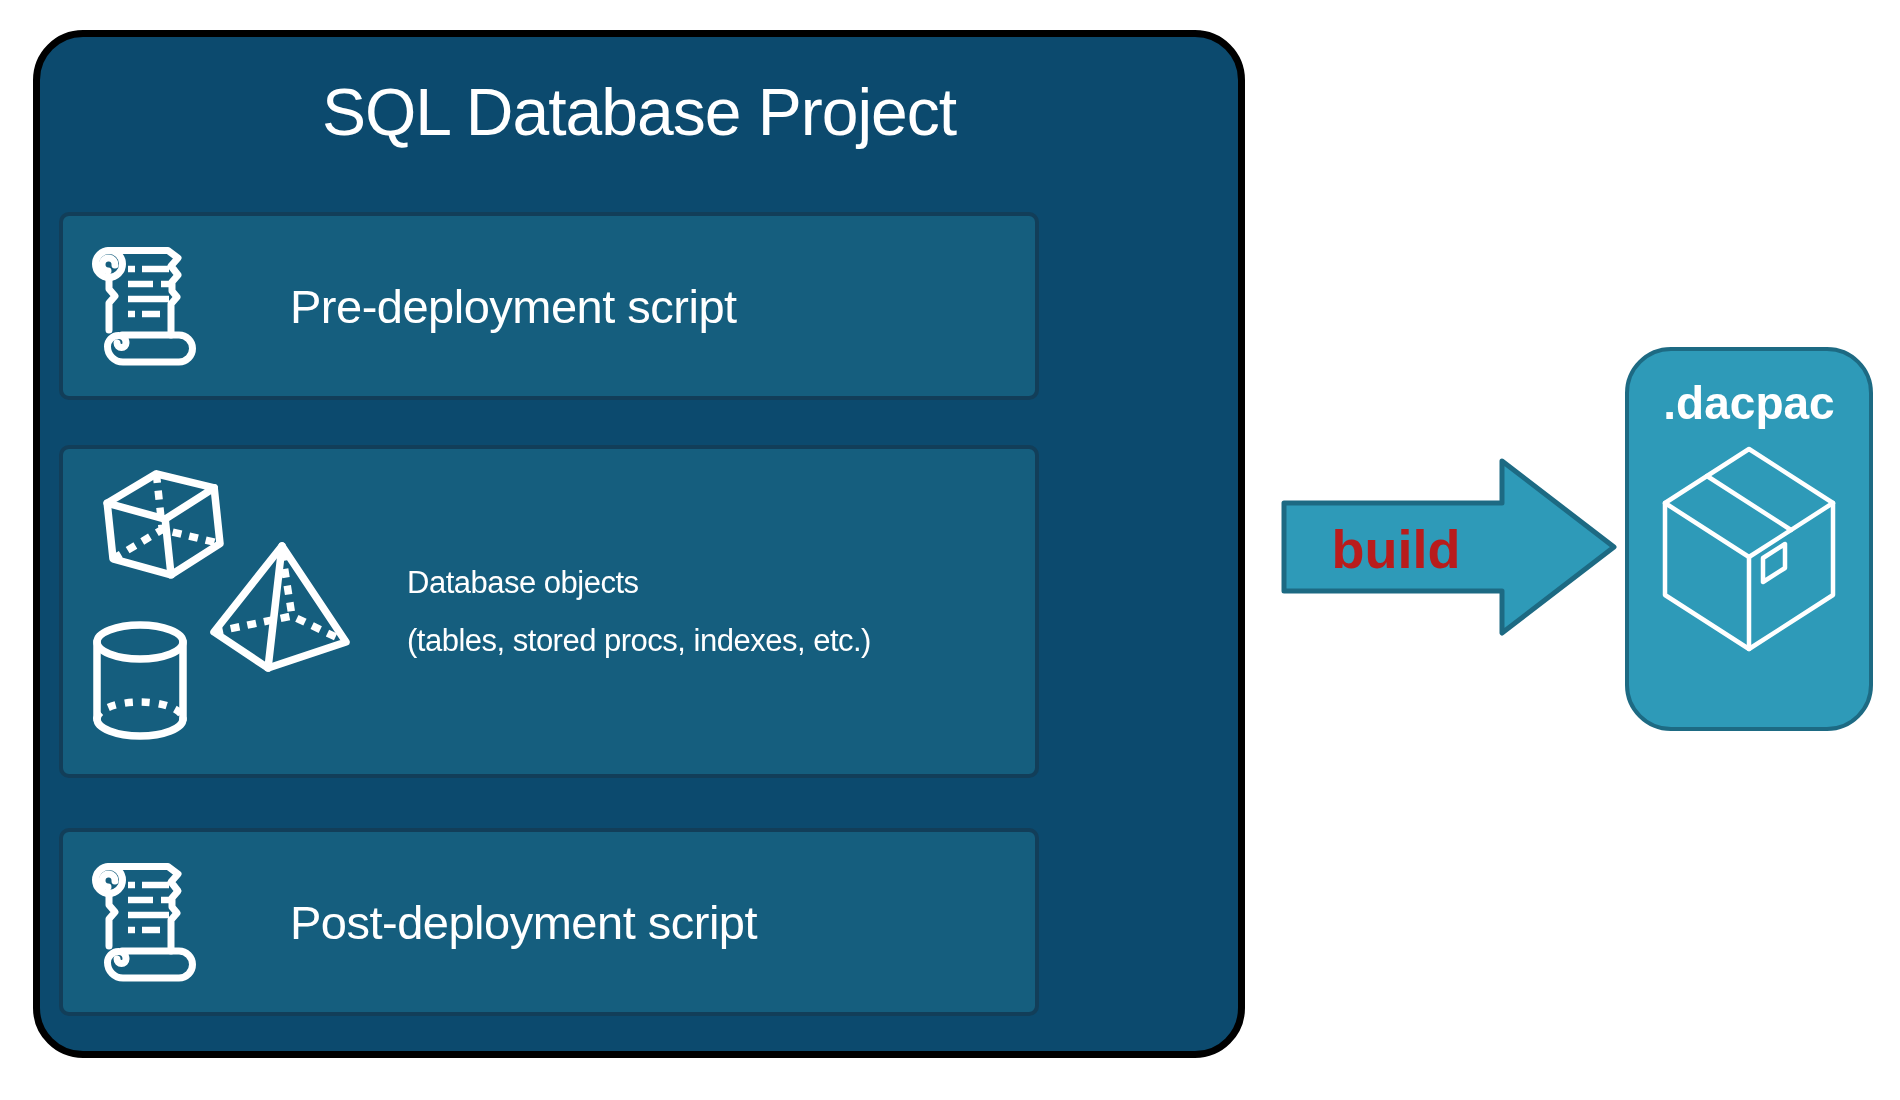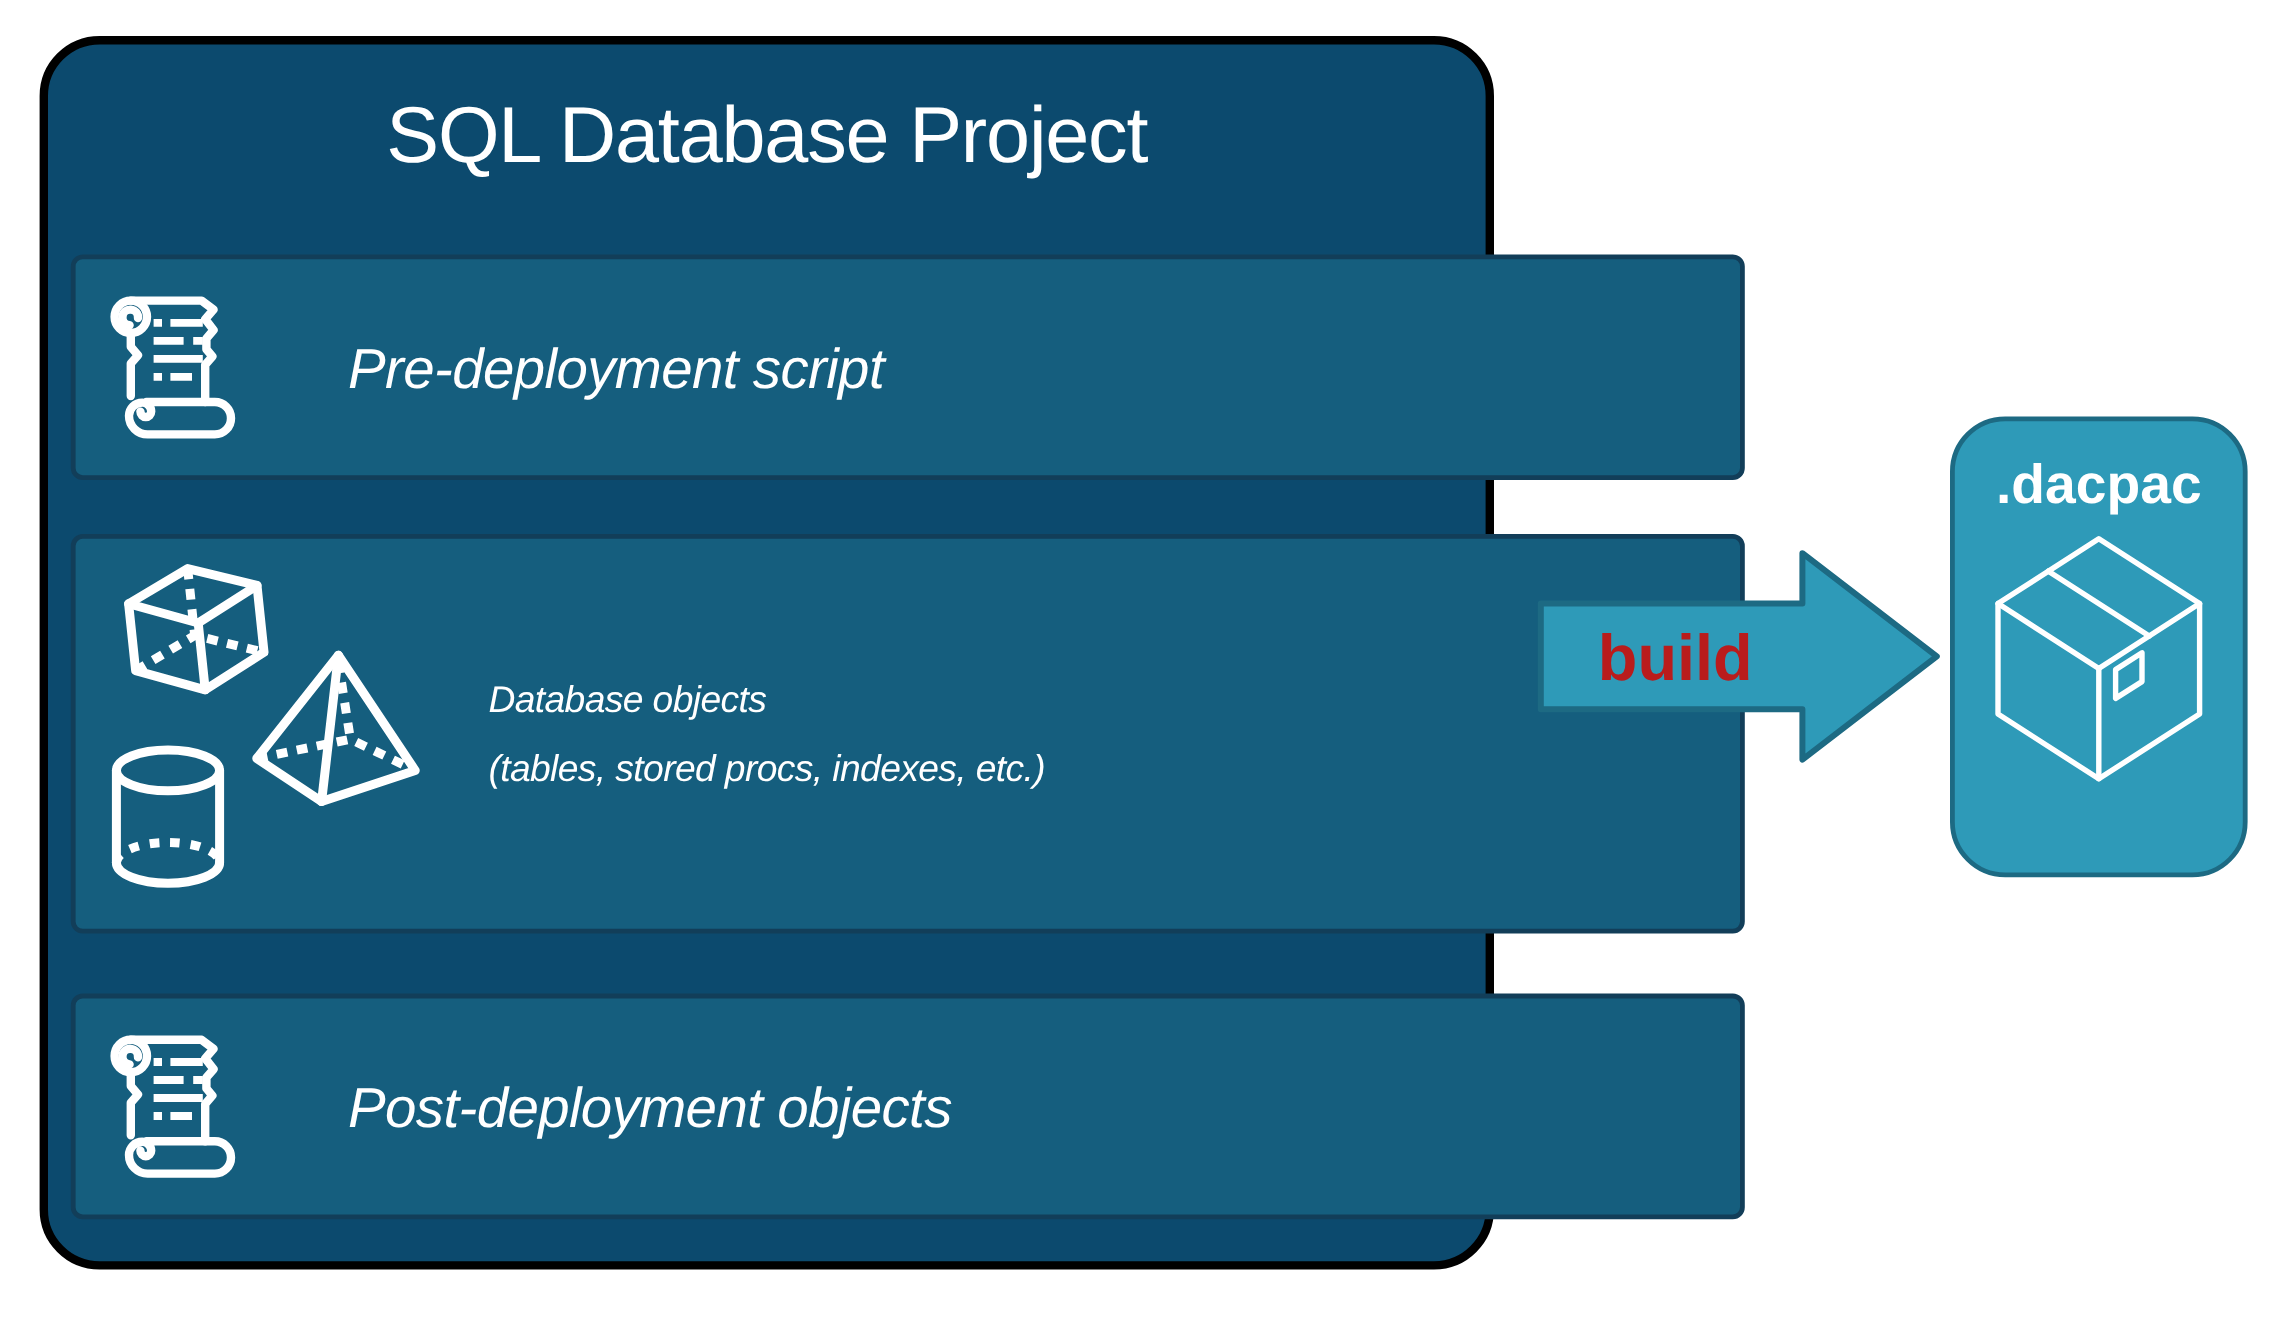--- a/index.html
+++ b/index.html
@@ -17,26 +17,25 @@
     background:#0c4a6e;border:7px solid #000000;border-radius:50px;
   }
   .title{
     position:absolute;left:0;right:0;top:37px;
     text-align:center;color:#ffffff;font-size:66px;font-weight:400;
     letter-spacing:-1px;white-space:nowrap;
   }
 
   
   .inner-box{
-    position:absolute;left:19px;width:1395px;
+    position:absolute;left:19px;width:980px;
     box-sizing:border-box;
     background:#155E7E;border:4px solid #123E59;border-radius:10px;
     display:flex;align-items:center;
     color:#ffffff;
-    font-style:italic;
   }
   .box-pre {top:175px;height:188px;padding-left:227px;}
   .box-obj {top:408px;height:333px;padding-left:344px;}
   .box-post{top:791px;height:188px;padding-left:227px;}
   .box-label{font-size:47px;letter-spacing:-0.5px;white-space:nowrap;}
   .box-label-2line{font-size:31px;line-height:58px;letter-spacing:-0.5px;white-space:nowrap;}
 
   .icon-abs{position:absolute;}
   .scroll-pos{left:19px;top:22px;}
   .cube-pos{left:39px;top:18px;}
@@ -119,21 +118,21 @@
       <svg class="icon-abs scroll-pos" width="122" height="128" viewBox="0 0 122 128">
         <g stroke="#ffffff" fill="none" stroke-width="7" stroke-linejoin="round" stroke-linecap="round">
           <circle cx="27" cy="26" r="13.5"></circle>
           <path d="M33 27 a6.5 6.5 0 1 0 -7 6"></path>
           <path d="M27 12.5 H86 L96 20 L89 28 L96 37 L90 44 L90 53 L95 59 L89 66 L89 97"></path>
           <path d="M27 39.5 V51 L33 58 L27 65 V92"></path>
           <path d="M40 97 H97 a13.5 13.5 0 0 1 0 27 H41 a15.5 15.5 0 0 1 -15.5 -15.5 a11 11 0 0 1 11 -11 a7.5 7.5 0 0 1 7.5 7.5 a4.5 4.5 0 0 1 -9 0"></path>
           <path stroke-width="6.5" stroke-linecap="butt" d="M46 31 h7 M60 31 h27 M46 46 h25 M79 46 h8 M46 61 h41 M46 76 h7 M60 76 h18"></path>
         </g>
       </svg>
-      <div class="box-label">Post-deployment objects</div>
+      <div class="box-label">Post-deployment script</div>
     </div>
   </div>
 
   <svg class="arrow-svg" width="340" height="184" viewBox="0 0 340 184">
     <polygon points="4,48 222,48 222,6 334,92 222,178 222,136 4,136" fill="#2E9AB8" stroke="#1D6A83" stroke-width="5" stroke-linejoin="round"></polygon>
   </svg>
   <div class="build-label">build</div>
 
   <div class="dacpac-box">
     <div class="dacpac-label">.dacpac</div>

